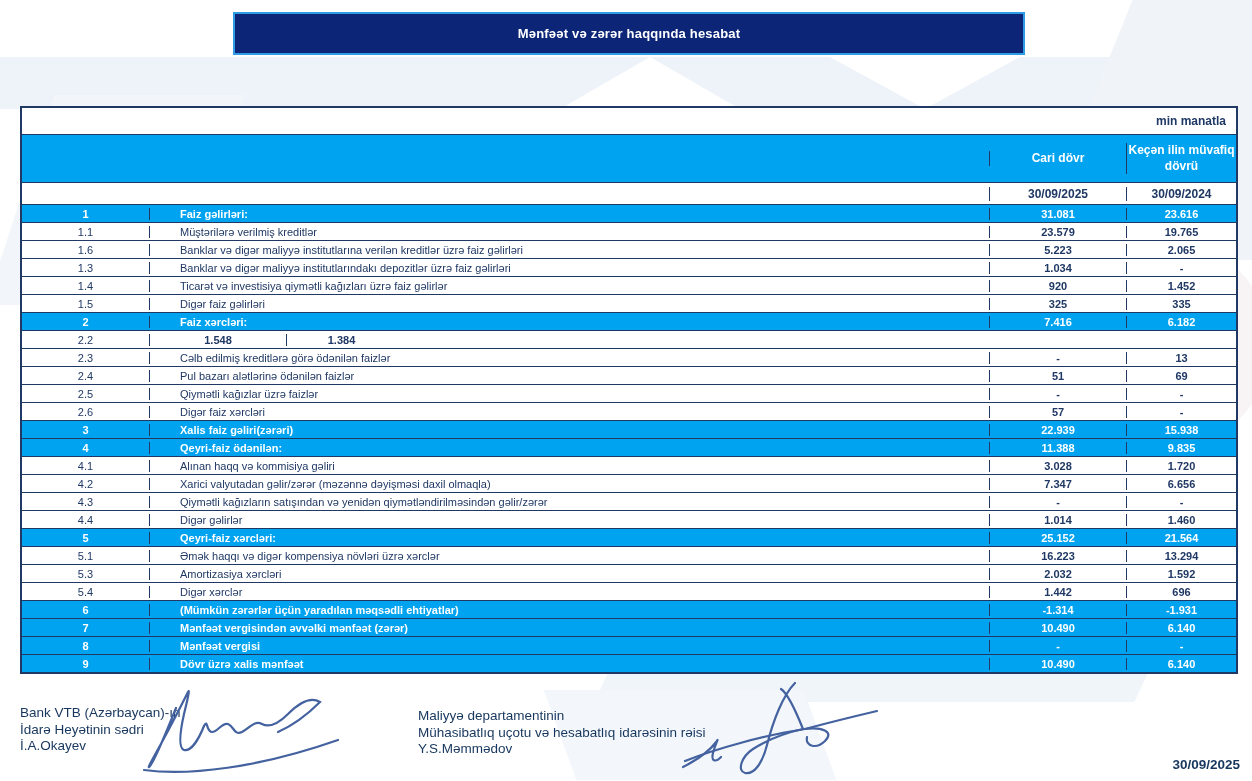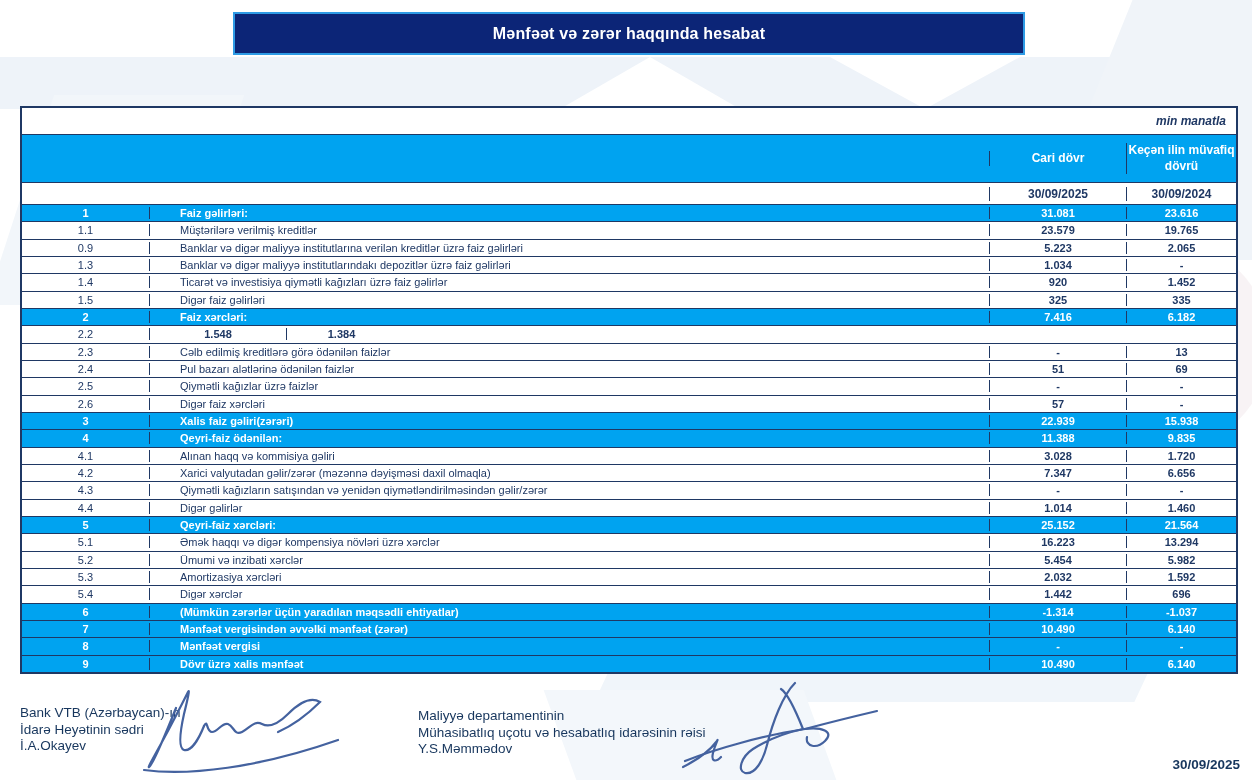--- a/index.html
+++ b/index.html
@@ -18,41 +18,41 @@
   .wm-circle { left:1060px; top:240px; width:210px; height:210px; border-radius:50%; background:rgba(242,233,237,0.55); }
   .wm-bottom { left:620px; top:592px; width:540px; height:110px; background:#f0f5fa; transform:skewX(-25deg); }
   .wm-bl     { left:560px; top:690px; width:260px; height:90px; background:#f3f7fb; transform:skewX(20deg); }
 
   
   .title-bar {
     position:absolute; left:233px; top:12px; width:792px; height:43px; z-index:2;
     background:#0c2577; border:2px solid #2e9be5;
     display:flex; align-items:center; justify-content:center;
   }
-  .title-bar span { color:#ffffff; font-size:16px; font-weight:700; letter-spacing:.2px; }
+  .title-bar span { color:#ffffff; font-size:13px; font-weight:700; letter-spacing:.2px; }
 
   
   .report-table {
     position:absolute; left:20px; top:106px; width:1218px; z-index:2;
     border:2px solid #1f3864; background:#ffffff;
   }
   .t-row { display:flex; border-top:1px solid #1f3864;align-items:center; }
   .report-table > .t-row:first-child, .t-body .t-row:first-child { border-top:none; }
   .t-body { display:flex; flex-direction:column; height:468px; border-top:1px solid #1f3864; }
   .t-body .t-row { flex:1; }
 
   .cell { border-left:1px solid #1f3864; display:flex; align-items:center; overflow:hidden; }
   .cell:first-child { border-left:none; }
   .c-num   { width:127px; justify-content:center; }
   .c-label { flex:1; padding-left:30px; }
   .c-val   { width:137px; justify-content:center; }
   .c-val2  { width:110px; justify-content:center; }
 
   .row-unit { height:26px; justify-content:flex-end; align-items:center; padding-right:10px;
-              font-size:12px; font-weight:600; color:#1f3864; display:flex;font-style:italic; }
+              font-size:12px; font-weight:600; color:#1f3864; display:flex; }
 
   .row-header { height:48px; background:#00a3f0; }
   .row-header .cell { color:#ffffff; font-size:12px; font-weight:700; text-align:center;
                       justify-content:center; line-height:1.3; }
 
   .row-dates { height:22px; }
   .row-dates .c-num, .row-dates .c-label { background:#00a3f0; }
   .row-dates .c-val, .row-dates .c-val2 { font-size:12px; font-weight:600; color:#1f3864; background:#ffffff; }
 
   .t-body .t-row { font-size:11px; background:#ffffff; color:#1f3864; }
@@ -118,21 +118,21 @@
     </div>
 
     <div class="t-row detail">
       <div class="cell c-num">1.1</div>
       <div class="cell c-label">Müştərilərə verilmiş kreditlər</div>
       <div class="cell c-val">23.579</div>
       <div class="cell c-val2">19.765</div>
     </div>
 
     <div class="t-row detail">
-      <div class="cell c-num">0.9</div>
+      <div class="cell c-num">1.6</div>
       <div class="cell c-label">Banklar və digər maliyyə institutlarına verilən kreditlər üzrə faiz gəlirləri</div>
       <div class="cell c-val">5.223</div>
       <div class="cell c-val2">2.065</div>
     </div>
 
     <div class="t-row detail">
       <div class="cell c-num">1.3</div>
       <div class="cell c-label">Banklar və digər maliyyə institutlarındakı depozitlər üzrə faiz gəlirləri</div>
       <div class="cell c-val">1.034</div>
       <div class="cell c-val2">-</div>
@@ -243,46 +243,40 @@
       <div class="cell c-val2">21.564</div>
     </div>
 
     <div class="t-row detail">
       <div class="cell c-num">5.1</div>
       <div class="cell c-label">Əmək haqqı və digər kompensiya növləri üzrə xərclər</div>
       <div class="cell c-val">16.223</div>
       <div class="cell c-val2">13.294</div>
     </div>
 
-    <div class="t-row detail">
-      <div class="cell c-num">5.2</div>
-      <div class="cell c-label">Ümumi və inzibati xərclər</div>
-      <div class="cell c-val">5.454</div>
-      <div class="cell c-val2">5.982</div>
-    </div>
 
     <div class="t-row detail">
       <div class="cell c-num">5.3</div>
       <div class="cell c-label">Amortizasiya xərcləri</div>
       <div class="cell c-val">2.032</div>
       <div class="cell c-val2">1.592</div>
     </div>
 
     <div class="t-row detail">
       <div class="cell c-num">5.4</div>
       <div class="cell c-label">Digər xərclər</div>
       <div class="cell c-val">1.442</div>
       <div class="cell c-val2">696</div>
     </div>
 
     <div class="t-row section">
       <div class="cell c-num">6</div>
       <div class="cell c-label">(Mümkün zərərlər üçün yaradılan məqsədli ehtiyatlar)</div>
       <div class="cell c-val">-1.314</div>
-      <div class="cell c-val2">-1.037</div>
+      <div class="cell c-val2">-1.931</div>
     </div>
 
     <div class="t-row section">
       <div class="cell c-num">7</div>
       <div class="cell c-label">Mənfəət vergisindən əvvəlki mənfəət (zərər)</div>
       <div class="cell c-val">10.490</div>
       <div class="cell c-val2">6.140</div>
     </div>
 
     <div class="t-row section">

